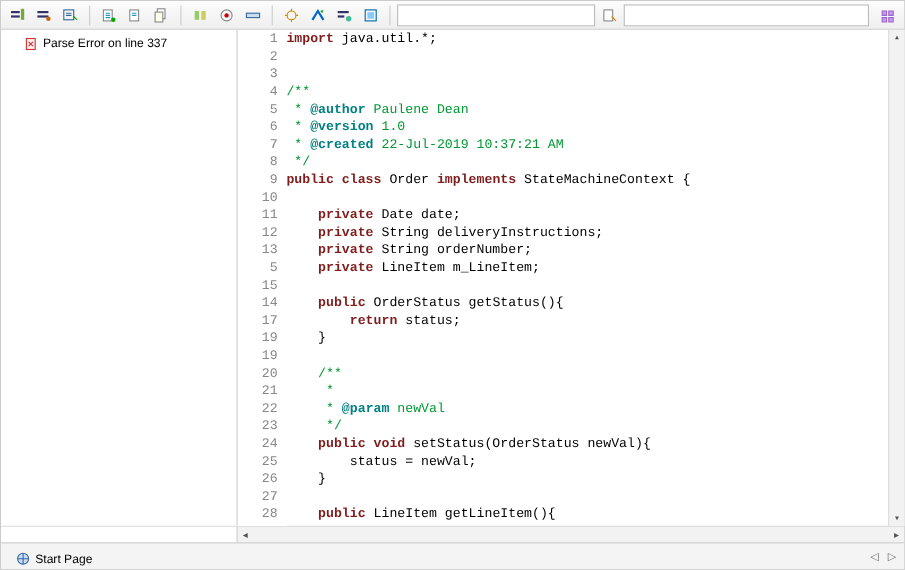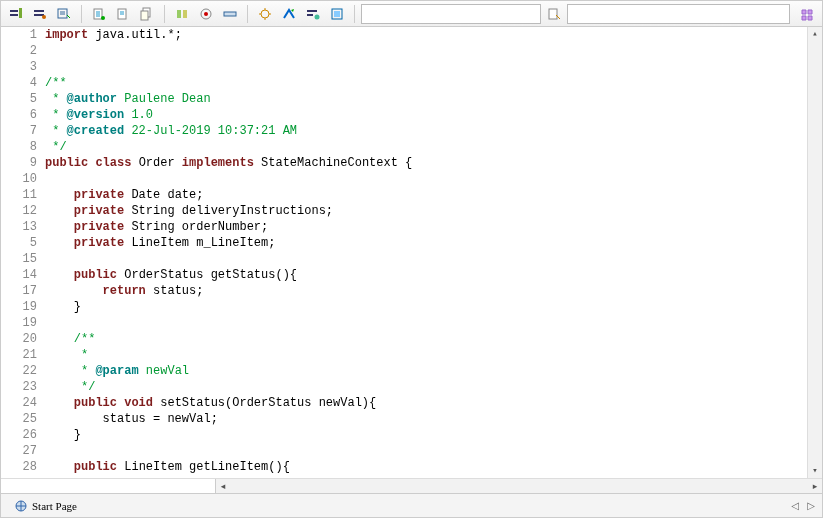--- a/index.html
+++ b/index.html
@@ -151,28 +151,27 @@
   border-top: 1px solid #ccc;
   display: flex;
   align-items: center;
   padding: 0 4px;
   gap: 2px;
 }
 .tab {
   height: 20px;
   padding: 0 8px;
   display: flex;
-  align-items: center;
+  align-items: flex-end;
   gap: 4px;
   border: 1px solid transparent;
   border-radius: 2px;
   font-size: 11px;
   color: #000;
   cursor: pointer;
-  font-family: Liberation Serif, serif;
 }
 .tab.active {
   background: #fff;
   border-color: #bbb;
   font-weight: bold;
 }
 .tab-icon {
   width: 14px;
   height: 14px;
   display: inline-flex;
@@ -292,20 +291,31 @@
     </div>
   <input class="tb-input long" style="">
   <div class="tb-btn">
       <svg width="14" height="14">
         <path d="M2 3h4v4H2zM8 3h4v4H8zM2 9h4v4H2zM8 9h4v4H8z" fill="#c9e" stroke="#96c"></path>
       </svg>
     </div>
 </div>
 
 <div class="main">
+  <div class="sidebar">
+    <div class="tree-item">
+      <span class="tree-icon">
+        <svg width="12" height="12">
+            <rect x="2" y="1" width="8" height="10" fill="#fee" stroke="#c33"></rect>
+            <path d="M4 4l4 4M8 4l-4 4" stroke="#c33"></path>
+          </svg>
+      </span>
+      <span>Parse Error on line 337</span>
+    </div>
+  </div>
 
   <div class="editor-area">
     <div class="code-viewport">
       <div class="gutter" id="gutter">
           <div class="line">1</div>
           <div class="line">2</div>
           <div class="line">3</div>
           <div class="line">4</div>
           <div class="line">5</div>
           <div class="line">6</div>

